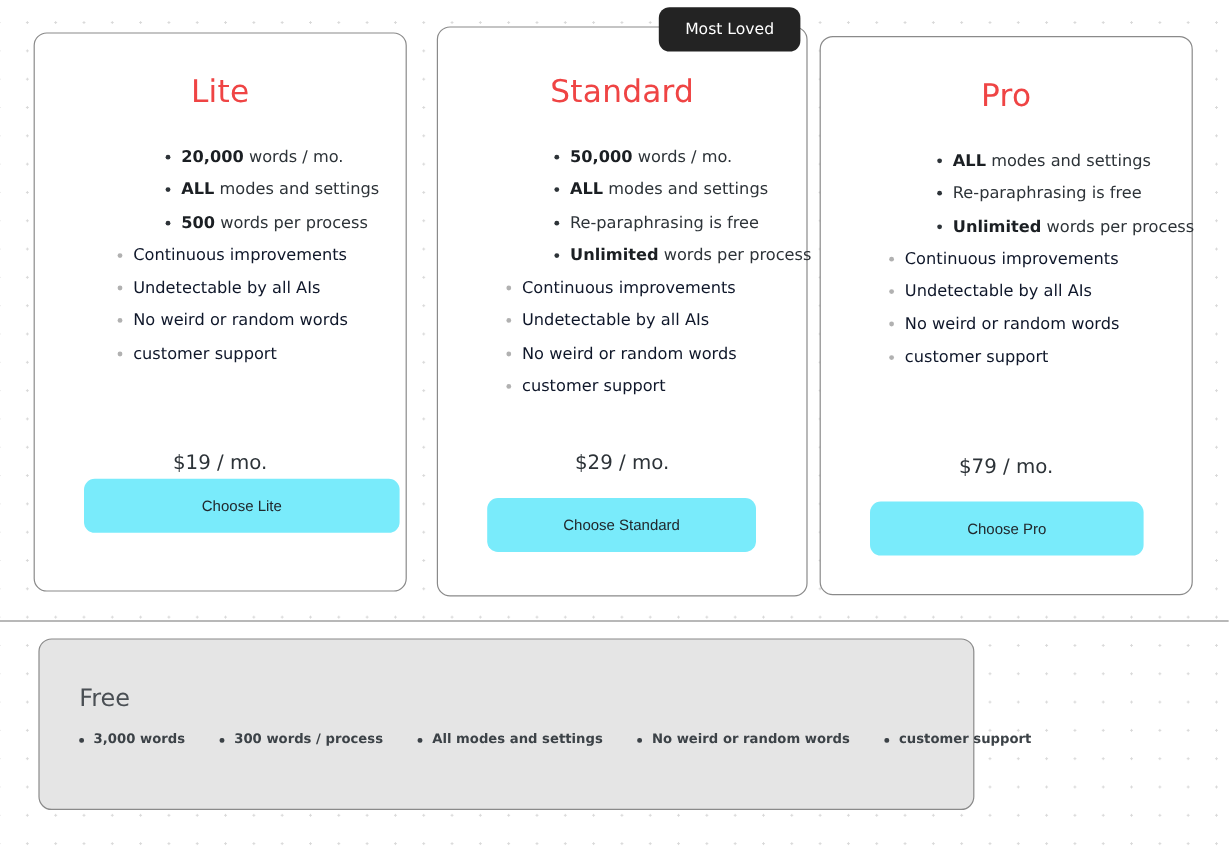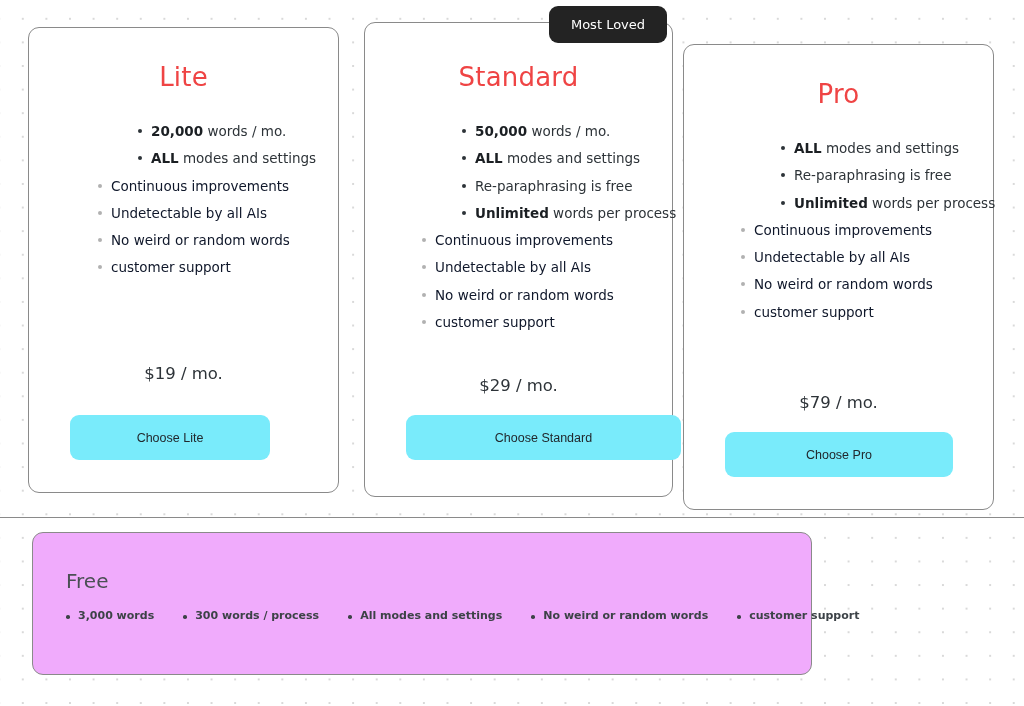--- a/index.html
+++ b/index.html
@@ -35,21 +35,21 @@
     background: #ffffff;
     border: 1px solid #8a8a8a;
     border-radius: 11px;
     display: flex;
     flex-direction: column;
     align-items: center;
   }
 
   .plan-card.lite     { left: 28px;  top: 27px; width: 311px; height: 466px; }
   .plan-card.standard { left: 364px; top: 22px; width: 309px; height: 475px; }
-  .plan-card.pro      { left: 683px; top: 44px; width: 311px; height: 466px; }
+  .plan-card.pro      { left: 683px; top: 30px; width: 311px; height: 466px; }
 
   .plan-title {
     font-size: 26px;
     font-weight: 400;
     color: #ef4444;
     text-align: right;
     letter-spacing: 0.2px;
   }
   .plan-card.lite     .plan-title { margin-top: 34px; }
   .plan-card.standard .plan-title { margin-top: 39px; }
@@ -89,40 +89,40 @@
 
   .price {
     position: absolute;
     left: 0;
     width: 100%;
     text-align: center;
     font-size: 16.5px;
     color: #2d3338;
     font-weight: 400;
   }
-  .plan-card.lite     .price { top: 336px; }
+  .plan-card.lite     .price { top: 348px; }
   .plan-card.standard .price { top: 353px; }
   .plan-card.pro      .price { top: 348px; }
 
   .choose-btn {
     position: absolute;
     height: 45px;
     border: none;
     border-radius: 9px;
     background: #79ebfb;
     color: #21282d;
     font-family: "Liberation Sans", sans-serif;
     font-size: 12.5px;
     cursor: pointer;
     display: flex;
     align-items: center;
     justify-content: center;
   }
-  .plan-card.lite     .choose-btn { left: 41px; top: 387px; width: 200px; }
-  .plan-card.standard .choose-btn { left: 41px; top: 392px; width: 275px; }
+  .plan-card.lite     .choose-btn { left: 41px; top: 371px; width: 263px; }
+  .plan-card.standard .choose-btn { left: 41px; top: 392px; width: 224px; }
   .plan-card.pro      .choose-btn { left: 41px; top: 387px; width: 228px; }
 
   .badge {
     position: absolute;
     left: 549px;
     top: 6px;
     width: 118px;
     height: 37px;
     background: #232323;
     border-radius: 9px;
@@ -144,21 +144,21 @@
     background: #8a8a8a;
   }
 
   
   .free-card {
     position: absolute;
     left: 32px;
     top: 532px;
     width: 780px;
     height: 143px;
-    background: #f0abfc;
+    background: #e5e5e5;
     border: 1px solid #8a8a8a;
     border-radius: 11px;
   }
 
   .free-title {
     position: absolute;
     left: 33px;
     top: 36px;
     font-size: 20px;
     font-weight: 400;
@@ -202,20 +202,21 @@
 
   <div class="badge">
     <span>Most Loved</span>
   </div>
 
   <div class="plan-card lite">
     <div class="plan-title">Lite</div>
     <ul class="feature-list">
         <li class="feature-item active"><span class="feature-strong">20,000</span> words / mo.</li>
         <li class="feature-item active"><span class="feature-strong">ALL</span> modes and settings</li>
+        <li class="feature-item active"><span class="feature-strong">500</span> words per process</li>
         <li class="feature-item">Continuous improvements</li>
         <li class="feature-item">Undetectable by all AIs</li>
         <li class="feature-item">No weird or random words</li>
         <li class="feature-item">customer support</li>
       </ul>
     <div class="price">$19 / mo.</div>
     <button class="choose-btn">Choose Lite</button>
   </div>
 
   <div class="plan-card standard">

